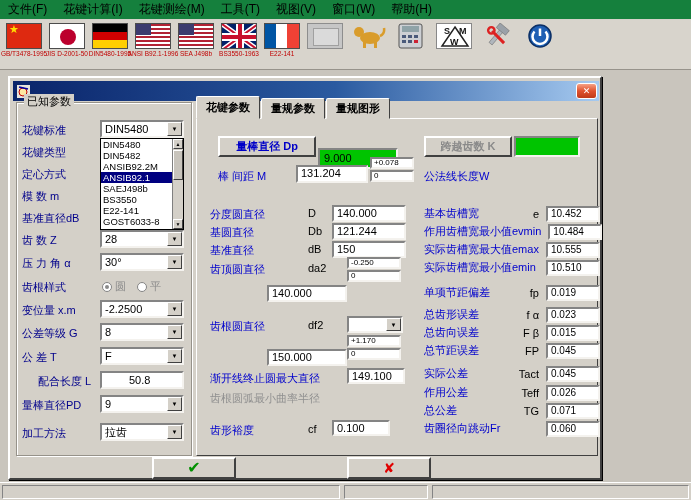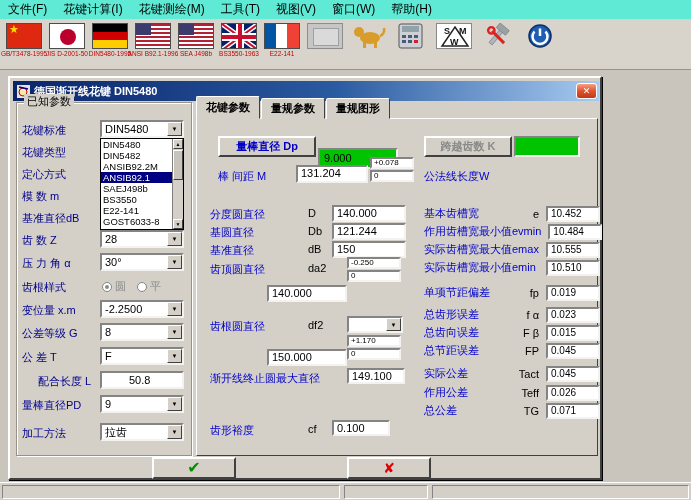--- a/index.html
+++ b/index.html
@@ -1,20 +1,20 @@
 <!DOCTYPE html>
 <html><head>
 <meta charset="utf-8">
 <style>
   *{margin:0;padding:0;box-sizing:border-box;}
   html,body{width:691px;height:500px;overflow:hidden;}
   body{position:relative;font-family:"Liberation Sans","DejaVu Sans",sans-serif;background:#c9c5bd;}
 
   
-  .menubar{position:absolute;left:0;top:0;width:691px;height:20px;background:#5eead4;border-bottom:1px solid #d5d2ca;display:flex;align-items:center;font-size:12px;color:#000;z-index:5;}
+  .menubar{position:absolute;left:0;top:0;width:691px;height:20px;background:#15803d;border-bottom:1px solid #d5d2ca;display:flex;align-items:center;font-size:12px;color:#000;z-index:5;}
   .mi{padding:2px 8px;white-space:nowrap;cursor:default;}
 
   
   .toolbar{position:absolute;left:0;top:20px;width:691px;height:50px;background:#d8d4cc;border-bottom:1px solid #97938b;display:flex;align-items:flex-start;padding:3px 3px 0 3px;z-index:5;}
   .tbtn{width:42px;height:45px;display:flex;flex-direction:column;align-items:center;margin-right:1px;}
   .ticon{width:36px;height:26px;position:relative;border:1px solid #4c4c4c;overflow:hidden;display:block;}
   .ticon.noborder{border:none;}
   .ticon svg{display:block;width:36px;height:26px;}
   .tcap{font-size:6.5px;line-height:8px;color:#c00000;white-space:nowrap;margin-top:1px;}
 
@@ -208,21 +208,20 @@
 <div class="dialog">
 
   <div class="titlebar">
     <span style="display:inline-block;width:13px;height:13px;">
       <svg width="13" height="13" viewBox="0 0 13 13">
           <rect width="13" height="13" fill="#e8e4dc"></rect>
           <circle cx="6" cy="7" r="4" fill="#ffe9a0" stroke="#c00000"></circle>
           <path d="M2,2 L11,4" stroke="#0000a0" stroke-width="1.5"></path>
         </svg>
     </span>
-    <span>德国渐开线花键  DIN5480</span>
     <span class="closebtn">✕</span>
   </div>
 
   <div class="groupbox"></div>
   <span class="gtitle">已知参数</span>
 
   <span class="lbl" style="left:12px;top:45px;">花键标准</span>
   <div class="combo" style="left:90px;top:42px;">
     <span class="cval">DIN5480</span>
     <span class="carrow">▼</span>
@@ -375,20 +374,21 @@
   <div class="combo small" style="left:337px;top:238px;">
     <span class="carrow">▼</span>
   </div>
   <div class="fld tol" style="left:337px;top:257px;width:54px;">+1.170</div>
   <div class="fld tol" style="left:337px;top:270px;width:54px;">0</div>
   <div class="fld" style="left:257px;top:271px;width:80px;height:17px;">150.000</div>
 
   <span class="plabel" style="left:200px;top:293px;">渐开线终止圆最大直径</span>
   <div class="fld" style="left:337px;top:290px;width:58px;height:16px;">149.100</div>
 
+  <span class="plabel gray" style="left:200px;top:313px;">齿根圆弧最小曲率半径</span>
 
   <span class="plabel" style="left:200px;top:345px;">齿形裕度</span>
   <span class="psym" style="left:298px;top:345px;">cf</span>
   <div class="fld" style="left:322px;top:342px;width:58px;height:16px;">0.100</div>
 
   <div class="rrow" style="top:127px;">
     <span class="rlabel">基本齿槽宽</span>
     <span class="rsym">e</span>
     <div class="rfld">10.452</div>
   </div>
@@ -434,20 +434,25 @@
   </div>
   <div class="rrow" style="top:306px;">
     <span class="rlabel">作用公差</span>
     <span class="rsym">Teff</span>
     <div class="rfld">0.026</div>
   </div>
   <div class="rrow" style="top:324px;">
     <span class="rlabel">总公差</span>
     <span class="rsym">TG</span>
     <div class="rfld">0.071</div>
+  </div>
+  <div class="rrow" style="top:342px;">
+    <span class="rlabel">齿圈径向跳动Fr</span>
+    <span class="rsym"></span>
+    <div class="rfld">0.060</div>
   </div>
 
   <div class="btn" style="left:142px;top:379px;width:84px;height:22px;">
     <span class="okg">✔</span>
   </div>
   <div class="btn" style="left:337px;top:379px;width:84px;height:22px;">
     <span class="cxg">✘</span>
   </div>
 
 </div>

